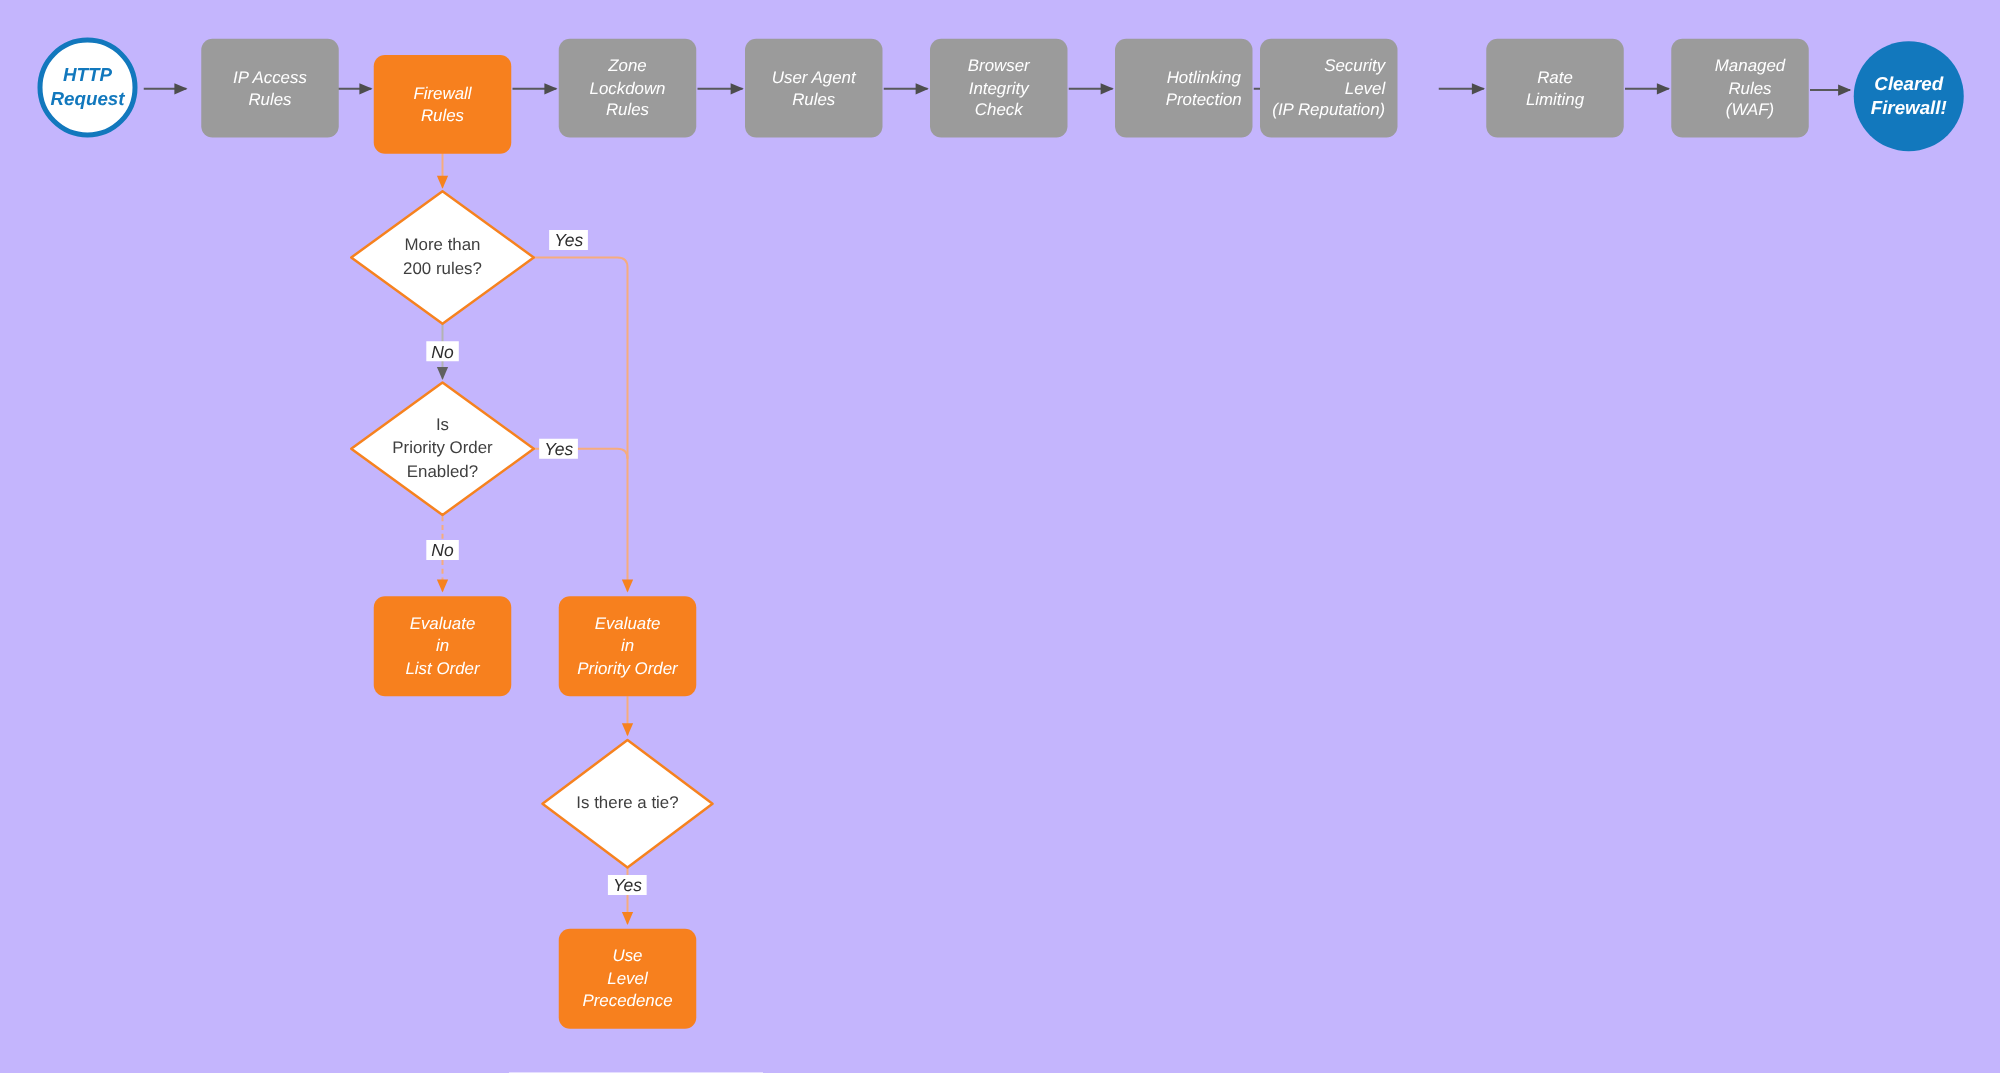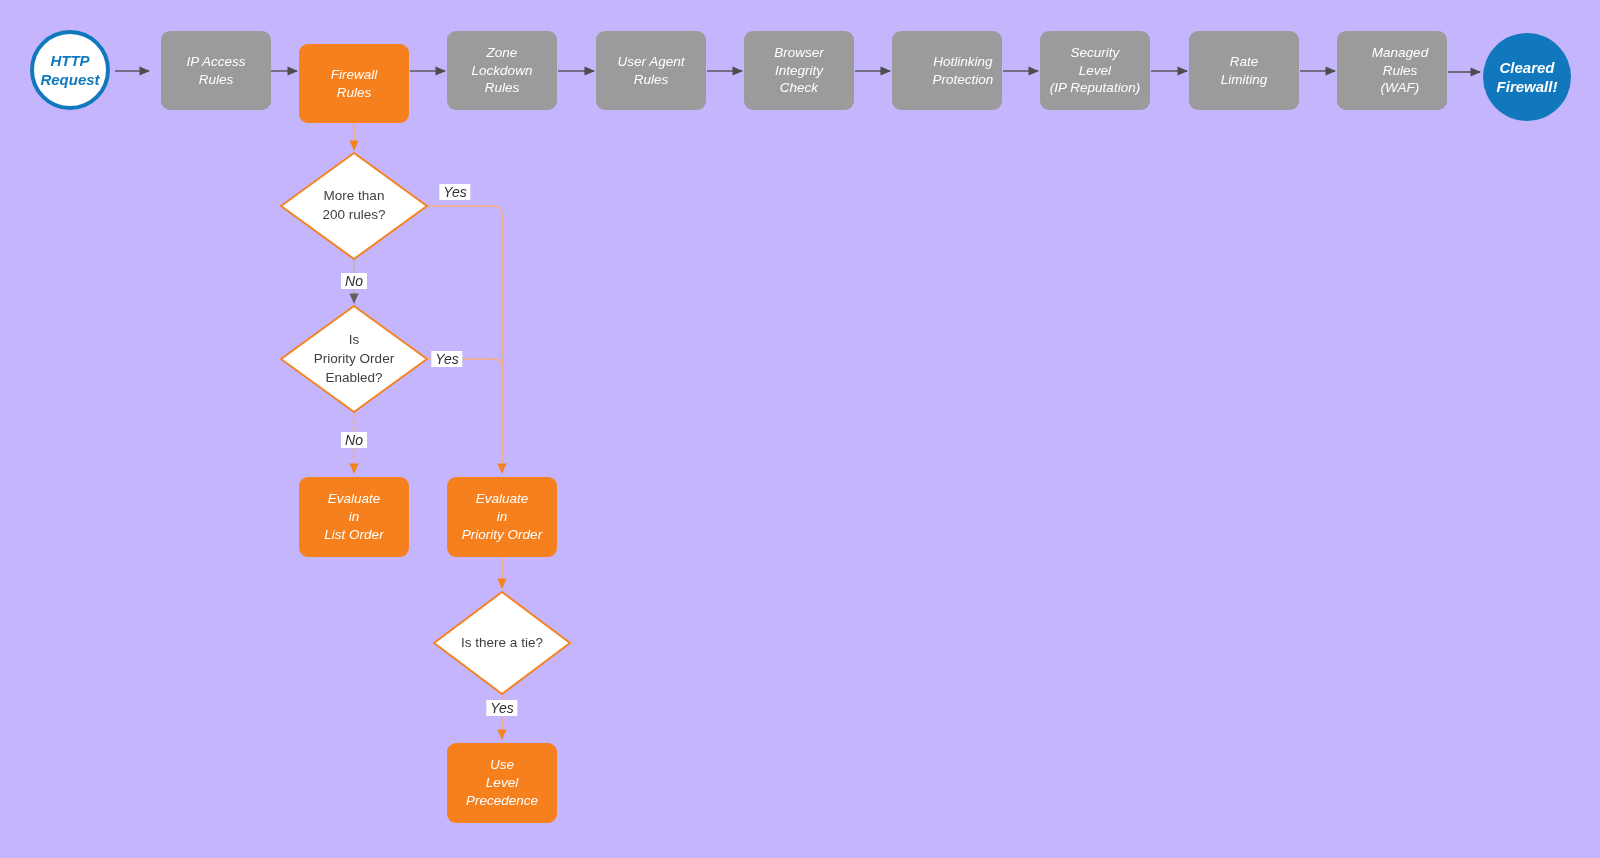--- a/index.html
+++ b/index.html
@@ -131,21 +131,21 @@
   </div>
   <div class="node box gray" style="left:744px;top:31px;">
     <span class="nlabel">Browser
 Integrity
 Check</span>
   </div>
   <div class="node box gray" style="left:892px;top:31px;padding-left:32px;">
     <span class="nlabel">Hotlinking
 Protection</span>
   </div>
-  <div class="node box gray" style="left:1040px;top:31px;">
+  <div class="node box gray" style="left:1008px;top:31px;text-align:right;">
     <span class="nlabel">Security
 Level
 (IP Reputation)</span>
   </div>
   <div class="node box gray" style="left:1189px;top:31px;">
     <span class="nlabel">Rate
 Limiting</span>
   </div>
   <div class="node box gray" style="left:1337px;top:31px;padding-left:16px;">
     <span class="nlabel">Managed

